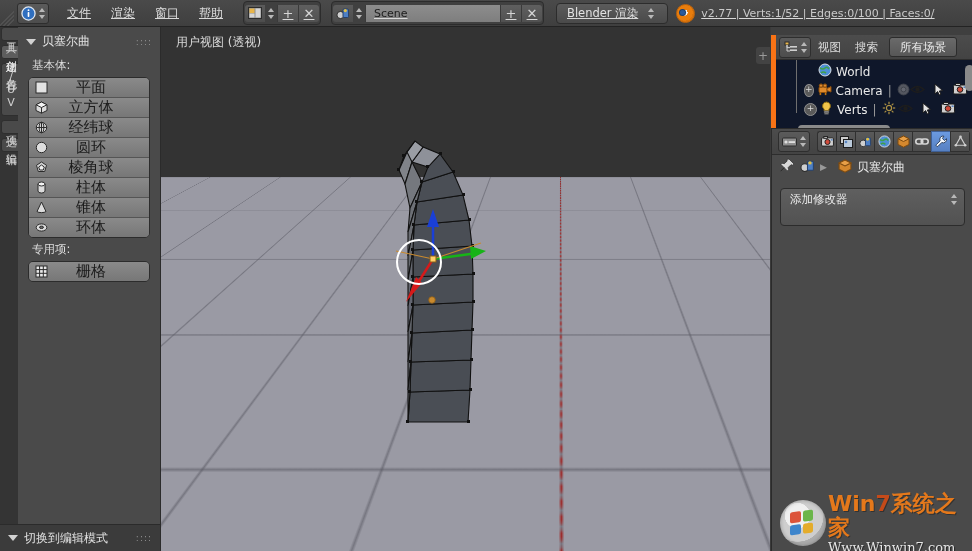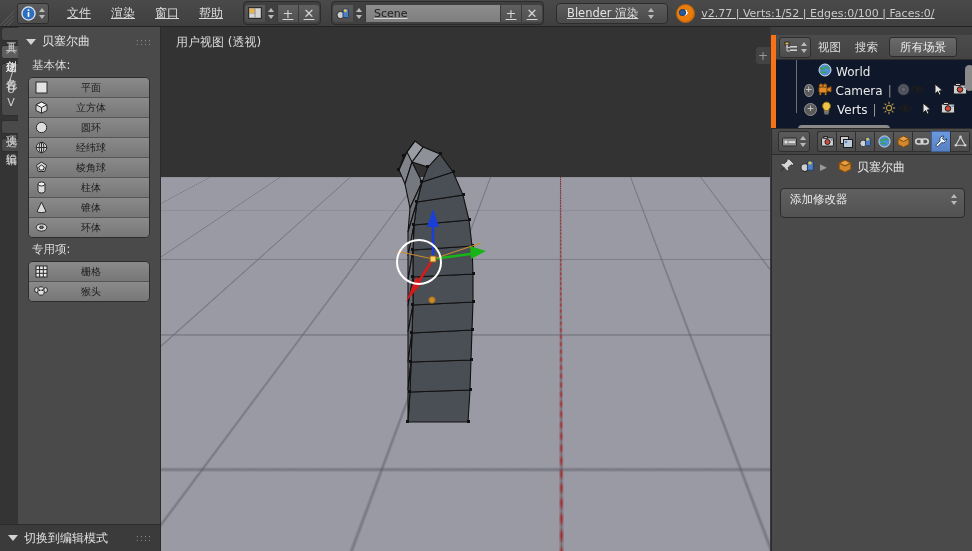--- a/index.html
+++ b/index.html
@@ -91,21 +91,21 @@
   .vtab.active{background:#5d5d5d;color:#f0f0f0;}
   .ts-body{position:absolute;left:18px;top:0;right:0;bottom:0;background:#4a4a4a;}
   .panel-hdr{display:flex;align-items:center;padding:6px 8px 4px 8px;color:#e3e3e3;font-size:12px;}
   .tri{display:inline-block;width:0;height:0;border-left:5px solid transparent;
        border-right:5px solid transparent;border-top:6px solid #d2d2d2;margin-right:6px;}
   .grip{margin-left:auto;color:#8e8e8e;font-size:9px;letter-spacing:1px;}
   .sect-lbl{padding:4px 0 4px 14px;color:#dcdcdc;font-size:11.5px;}
   .btnstack{margin:0 10px;border:1px solid #2c2c2c;border-radius:5px;overflow:hidden;
             background:#6e6e6e;}
   .mbtn{display:flex;align-items:center;height:19px;background:linear-gradient(#8a8a8a,#777777);
-        border-bottom:1px solid #555;color:#1b1b1b;font-size:10px;}
+        border-bottom:1px solid #555;color:#1b1b1b;font-size:15px;}
   .mbtn:last-child{border-bottom:none;}
   .mbtn .mi{width:24px;height:19px;display:flex;align-items:center;justify-content:center;flex:none;}
   .mbtn .ml{flex:1;text-align:center;padding-right:20px;}
   .ts-footer{position:absolute;left:0;right:0;bottom:0;height:26px;background:#3b3b3b;
              border-top:1px solid #2b2b2b;display:flex;align-items:center;padding-left:8px;color:#e0e0e0;font-size:12px;}
 
   
   .rightcol{position:absolute;left:771px;top:27px;width:201px;height:524px;background:#3f3f3f;}
   .outliner{position:absolute;left:0;top:8px;width:201px;height:100px;background:#0f172a;
             border-left:5px solid #f97316;}
@@ -129,21 +129,21 @@
   .pr-head{display:flex;align-items:center;height:25px;background:linear-gradient(#4c4c4c,#434343);
            border-bottom:1px solid #2d2d2d;padding-left:3px;}
   .ptab{width:18px;height:19px;display:flex;align-items:center;justify-content:center;
         background:linear-gradient(#5a5a5a,#4c4c4c);border:1px solid #303030;border-right:none;}
   .ptab:first-of-type{border-radius:3px 0 0 3px;}
   .ptab.active{background:linear-gradient(#6b9ae0,#5680c2);border-color:#3f6096;}
   .breadcrumb{display:flex;align-items:center;height:24px;padding-left:8px;gap:5px;
               color:#e8e8e8;font-size:12px;}
   .addmod{margin:9px 8px 0 8px;height:20px;border:1px solid #2c2c2c;border-radius:4px;
           background:linear-gradient(#5f5f5f,#525252);display:flex;align-items:center;
-          padding:0 6px 8px 9px;color:#ececec;font-size:11.5px;}
+          padding:0 6px 16px 9px;color:#ececec;font-size:11.5px;}
 
   .watermark{position:absolute;right:2px;bottom:2px;width:190px;height:52px;display:flex;
              align-items:center;opacity:.93;}
   .wm-logo{width:46px;height:46px;border-radius:50%;flex:none;
            background:radial-gradient(circle at 38% 34%, #fdfdfd 0 30%, #d9d9d9 31% 62%, #b5b5b5 63% 100%);
            position:relative;box-shadow:inset 0 0 4px rgba(0,0,0,.3);}
   .wm-flag{position:absolute;left:10px;top:11px;width:23px;height:23px;
            display:grid;grid-template-columns:1fr 1fr;grid-template-rows:1fr 1fr;gap:2px;
            transform:skewY(-8deg);}
   .wm-flag i{display:block;border-radius:2px;}
@@ -352,35 +352,35 @@
               <polygon points="6.5,1 12,3.8 12,9.5 6.5,12.2 1,9.5 1,3.8" fill="#dcdcdc" stroke="#2b2b2b"></polygon>
               <polygon points="6.5,1 12,3.8 6.5,6.5 1,3.8" fill="#f4f4f4" stroke="#2b2b2b"></polygon>
               <line x1="6.5" y1="6.5" x2="6.5" y2="12.2" stroke="#2b2b2b"></line>
             </svg>
           </span>
           <span class="ml">立方体</span>
         </div>
         <div class="mbtn">
           <span class="mi">
             <svg width="13" height="13" viewBox="0 0 13 13">
-                <circle cx="6.5" cy="6.5" r="5.2" fill="#dedede" stroke="#2b2b2b"></circle>
-              </svg>
-          </span>
-          <span class="ml">圆环</span>
-        </div>
-        <div class="mbtn">
-          <span class="mi">
-            <svg width="13" height="13" viewBox="0 0 13 13">
               <circle cx="6.5" cy="6.5" r="5.2" fill="#d4d4d4" stroke="#2b2b2b"></circle>
               <ellipse cx="6.5" cy="6.5" rx="2.3" ry="5.2" fill="none" stroke="#2b2b2b"></ellipse>
               <line x1="1.3" y1="6.5" x2="11.7" y2="6.5" stroke="#2b2b2b"></line>
               <line x1="6.5" y1="1.3" x2="6.5" y2="11.7" stroke="#2b2b2b"></line>
             </svg>
           </span>
           <span class="ml">经纬球</span>
+        </div>
+        <div class="mbtn">
+          <span class="mi">
+            <svg width="13" height="13" viewBox="0 0 13 13">
+                <circle cx="6.5" cy="6.5" r="5.2" fill="#dedede" stroke="#2b2b2b"></circle>
+              </svg>
+          </span>
+          <span class="ml">圆环</span>
         </div>
         <div class="mbtn">
           <span class="mi">
             <svg width="13" height="13" viewBox="0 0 13 13">
               <polygon points="6.5,1 11.5,4.3 9.7,10.5 3.3,10.5 1.5,4.3" fill="#d4d4d4" stroke="#2b2b2b"></polygon>
               <polygon points="6.5,4 9.3,6 8.3,9 4.7,9 3.7,6" fill="#f0f0f0" stroke="#2b2b2b"></polygon>
             </svg>
           </span>
           <span class="ml">棱角球</span>
         </div>
@@ -418,32 +418,20 @@
           <span class="mi">
             <svg width="13" height="13" viewBox="0 0 13 13">
               <rect x="1" y="1" width="11" height="11" fill="#e8e8e8" stroke="#2b2b2b"></rect>
               <line x1="4.6" y1="1" x2="4.6" y2="12" stroke="#2b2b2b"></line>
               <line x1="8.3" y1="1" x2="8.3" y2="12" stroke="#2b2b2b"></line>
               <line x1="1" y1="4.6" x2="12" y2="4.6" stroke="#2b2b2b"></line>
               <line x1="1" y1="8.3" x2="12" y2="8.3" stroke="#2b2b2b"></line>
             </svg>
           </span>
           <span class="ml">栅格</span>
-        </div>
-        <div class="mbtn">
-          <span class="mi">
-            <svg width="14" height="13" viewBox="0 0 14 13">
-              <ellipse cx="7" cy="6" rx="3.4" ry="4.2" fill="#e2e2e2" stroke="#2b2b2b"></ellipse>
-              <ellipse cx="2.4" cy="5" rx="1.8" ry="2.4" fill="#e2e2e2" stroke="#2b2b2b"></ellipse>
-              <ellipse cx="11.6" cy="5" rx="1.8" ry="2.4" fill="#e2e2e2" stroke="#2b2b2b"></ellipse>
-              <circle cx="5.7" cy="5.2" r=".9" fill="#2b2b2b"></circle>
-              <circle cx="8.3" cy="5.2" r=".9" fill="#2b2b2b"></circle>
-            </svg>
-          </span>
-          <span class="ml">猴头</span>
         </div>
       </div>
     </div>
 
     <div class="ts-footer">
       <span class="tri"></span>
       <span>切换到编辑模式</span>
       <span class="grip" style="margin-left:auto;margin-right:8px">::::</span>
     </div>
   </div>
@@ -673,14 +661,28 @@
         <span>贝塞尔曲</span>
       </div>
 
       <div class="addmod">
         <span>添加修改器</span>
         <span class="spinner" style="margin-left:auto"></span>
       </div>
     </div>
   </div>
 
+  <div class="watermark">
+    <div class="wm-logo">
+      <div class="wm-flag">
+        <i style="background:#e8553a"></i>
+          <i style="background:#6fbf4a"></i>
+        <i style="background:#3d8ad6"></i>
+          <i style="background:#f0b429"></i>
+      </div>
+    </div>
+    <div class="wm-text">
+      <div class="wm-title"><span>Win</span><b>7</b><span>系统之家</span></div>
+      <div class="wm-url">Www.Winwin7.com</div>
+    </div>
+  </div>
 
 </div>
 
 </body></html>

